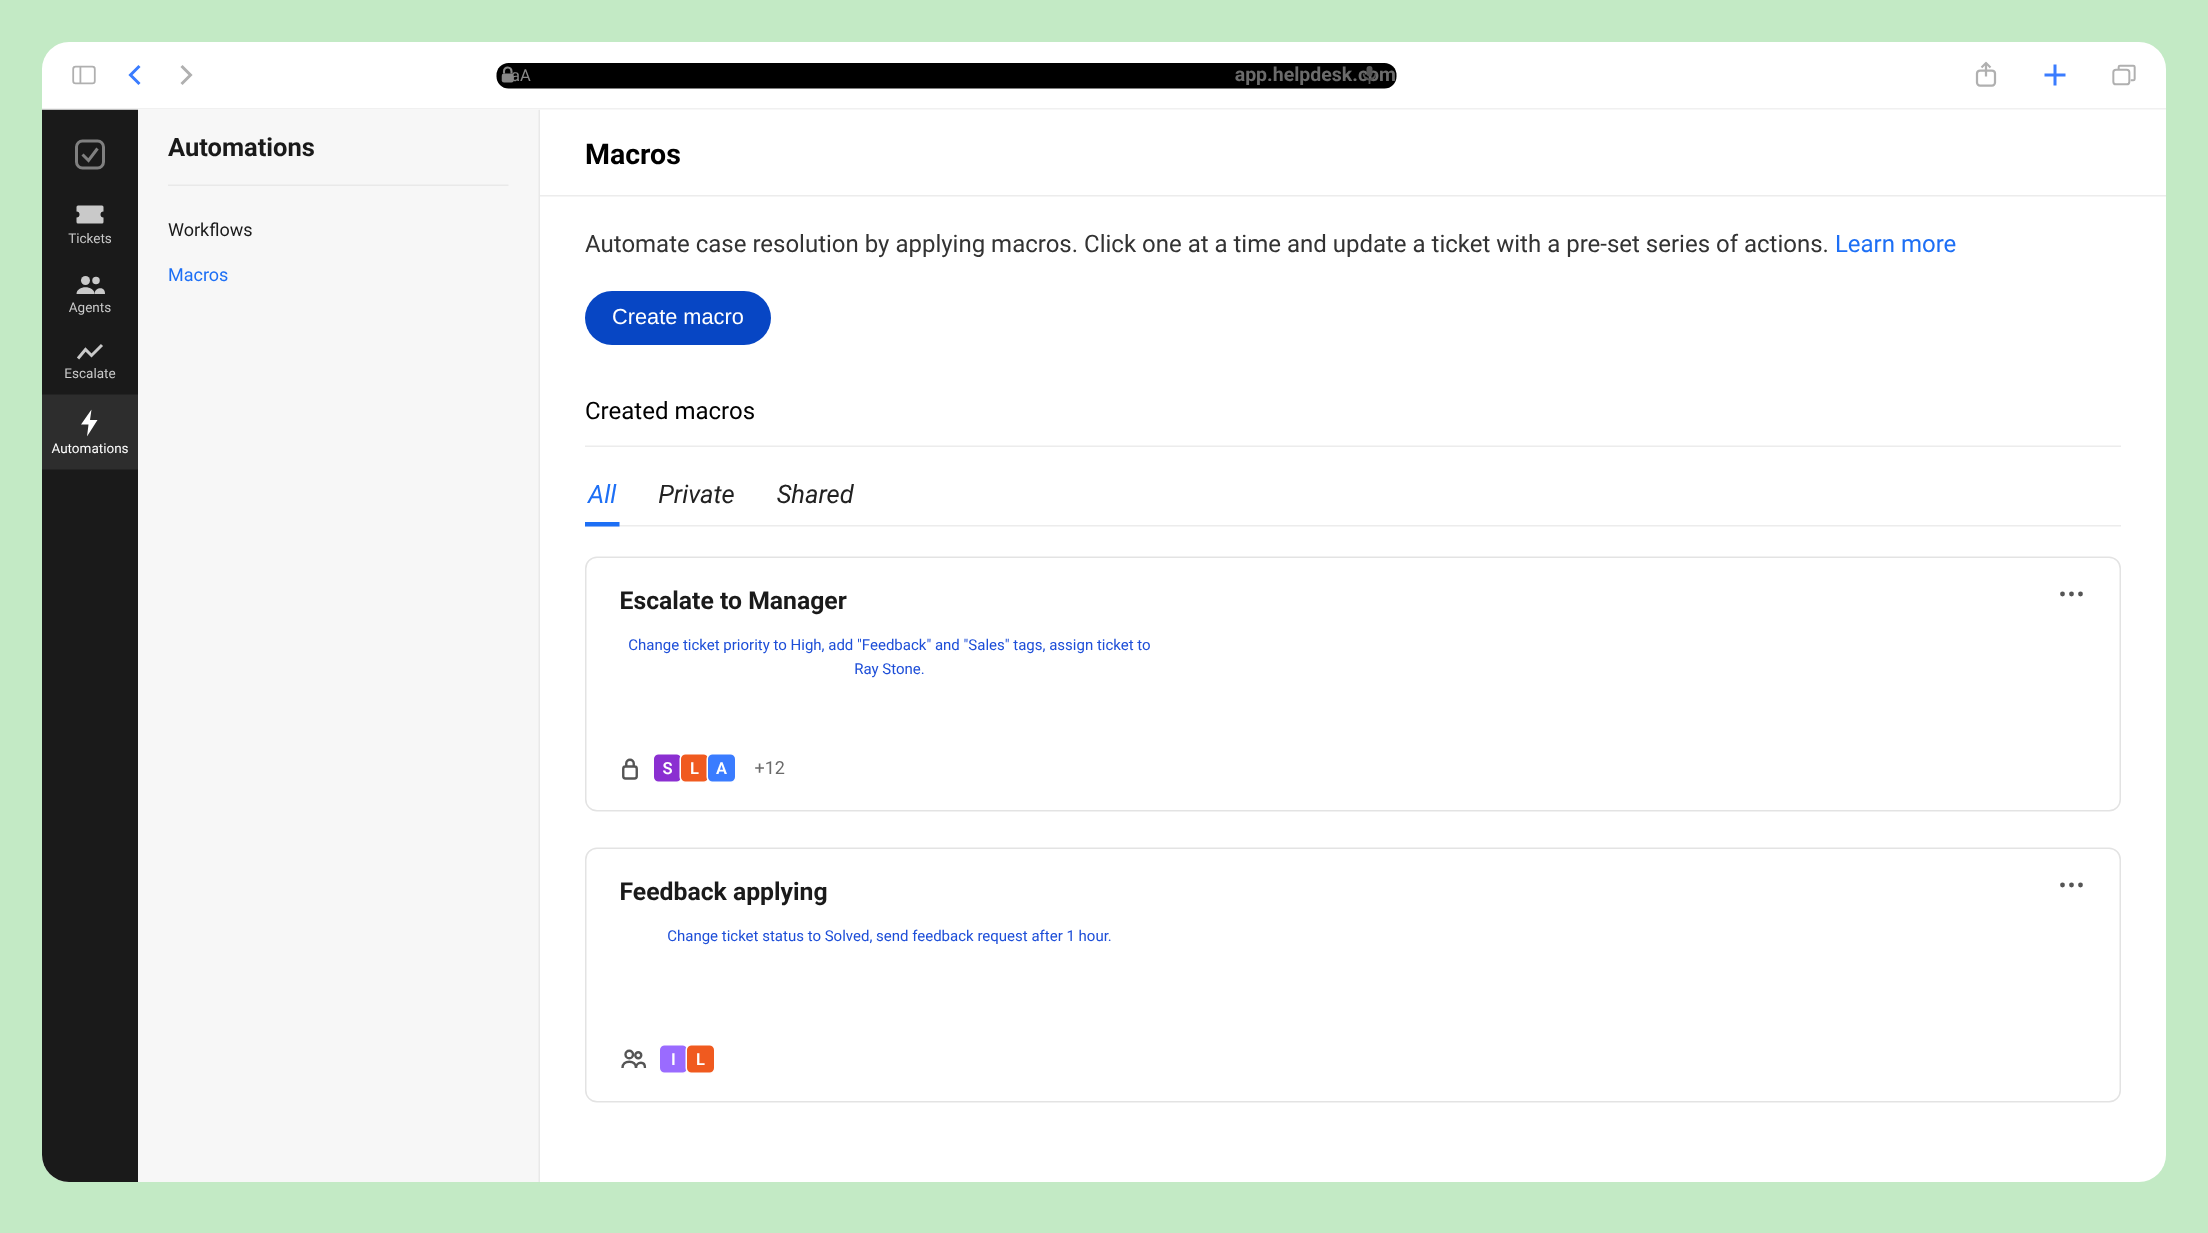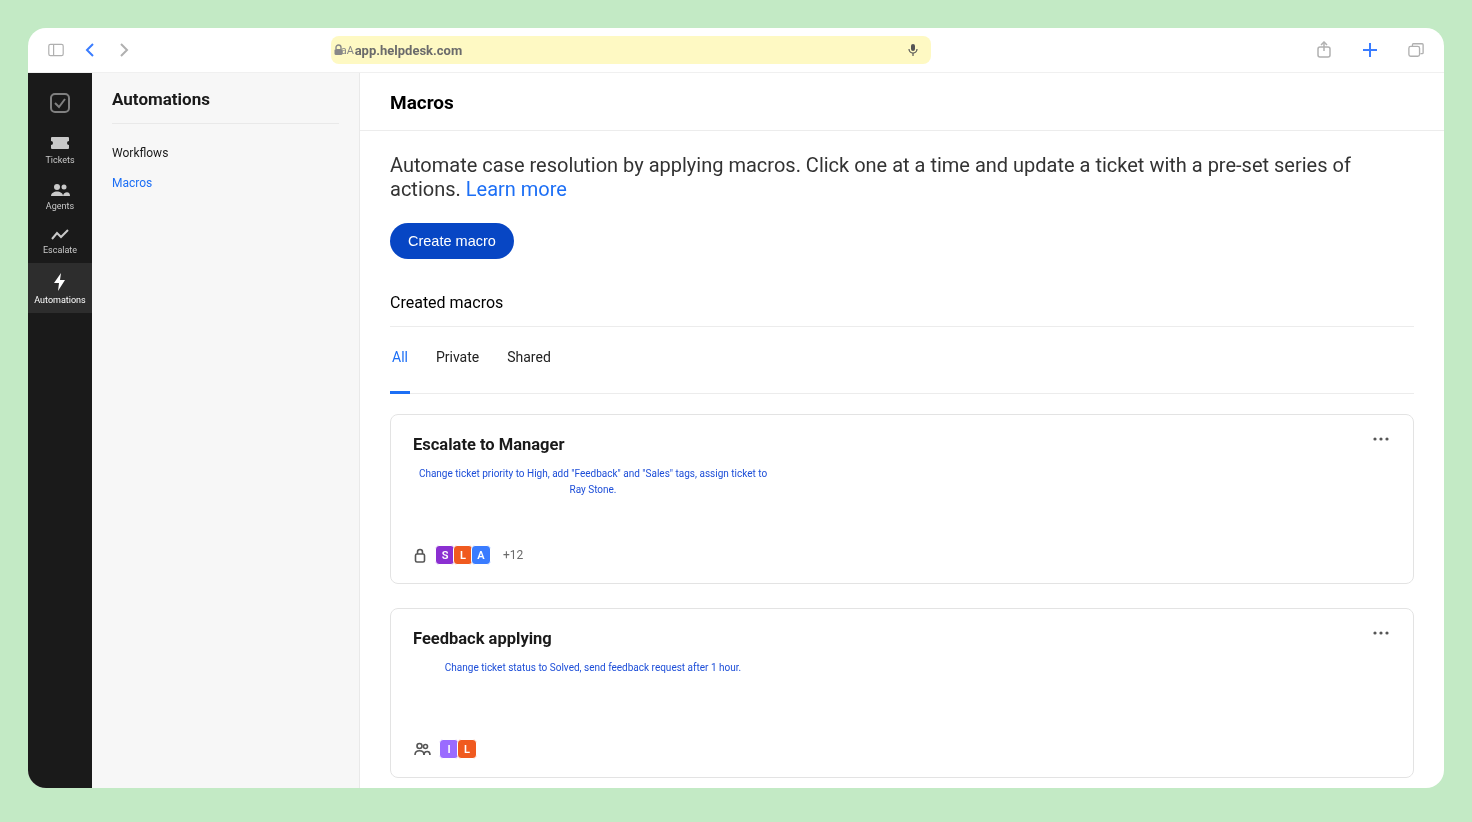--- a/index.html
+++ b/index.html
@@ -28,26 +28,26 @@
       padding: 0 20px;
       gap: 12px;
       border-bottom: 1px solid #f0f0f0;
     }
     .chrome .left-ctrls { display: flex; gap: 18px; align-items: center; color: #b0b0b0; }
     .chrome .addr {
       flex: 0 0 auto;
       margin-left: auto;
       margin-right: auto;
       width: 600px;
-      height: 28px;
-      background: #fef9c3;
+      height: 17px;
+      background: #000000;
       border-radius: 8px;
       display: flex;
       align-items: center;
-      justify-content: flex-start;
+      justify-content: space-between;
       position: relative;
       color: #6b6b6b;
       font-size: 13px;
       gap: 8px;
     }
     .chrome .addr .reader { position:absolute; left:10px; font-size:11px; color:#888;}
     .chrome .addr .mic { position:absolute; right:10px; }
     .chrome .right-ctrls { display: flex; gap: 30px; align-items: center; color: #b0b0b0; margin-left:auto; }
     .ico { width:16px; height:16px; display:inline-flex; align-items:center; justify-content:center; }
     svg { display:block; }
@@ -101,46 +101,47 @@
     .sidebar-link.active { color:#1d6ff5; }
     
     .main { flex:1; overflow:auto; }
     .main-head {
       padding: 18px 30px 16px;
       font-size: 19px;
       font-weight: 700;
       border-bottom: 1px solid #ececec;
     }
     .main-body { padding: 22px 30px; }
-    .intro { font-size: 20px; color:#333; }
+    .intro { font-size: 16px; color:#333; }
     .intro a { color:#1d6ff5; text-decoration:none; }
     .create-btn {
       margin-top: 22px;
       background:#0746c4;
       color:#fff;
       border:none;
       padding: 10px 18px;
       border-radius: 20px;
       font-size: 14.5px;
       font-weight:500;
       cursor:pointer;
     }
     .section-title {
       margin-top: 34px;
       font-size: 16px;
       font-weight:400;
     }
     .section-underline { height:1px; background:#ececec; margin-top:14px; }
     .tabs { display:flex; gap:24px; margin-top:14px; border-bottom:1px solid #ececec; }
     .tab {
-      padding: 8px 2px 28px;
-      font-size:14px;
+      padding: 8px 2px 10px;
+      font-size:17px;
       cursor:pointer;
       position:relative;
       color:#222;
+      font-style:italic;
     }
     .tab.active { color:#1d6ff5; }
     .tab.active::after {
       content:""; position:absolute; left:0; right:0; bottom:-1px; height:3px; background:#1d6ff5;
     }
     .cards { display:flex; gap:24px; margin-top:20px;flex-direction:column; }
     .card {
       flex:1;
       border:1px solid #e3e3e3;
       border-radius:8px;

